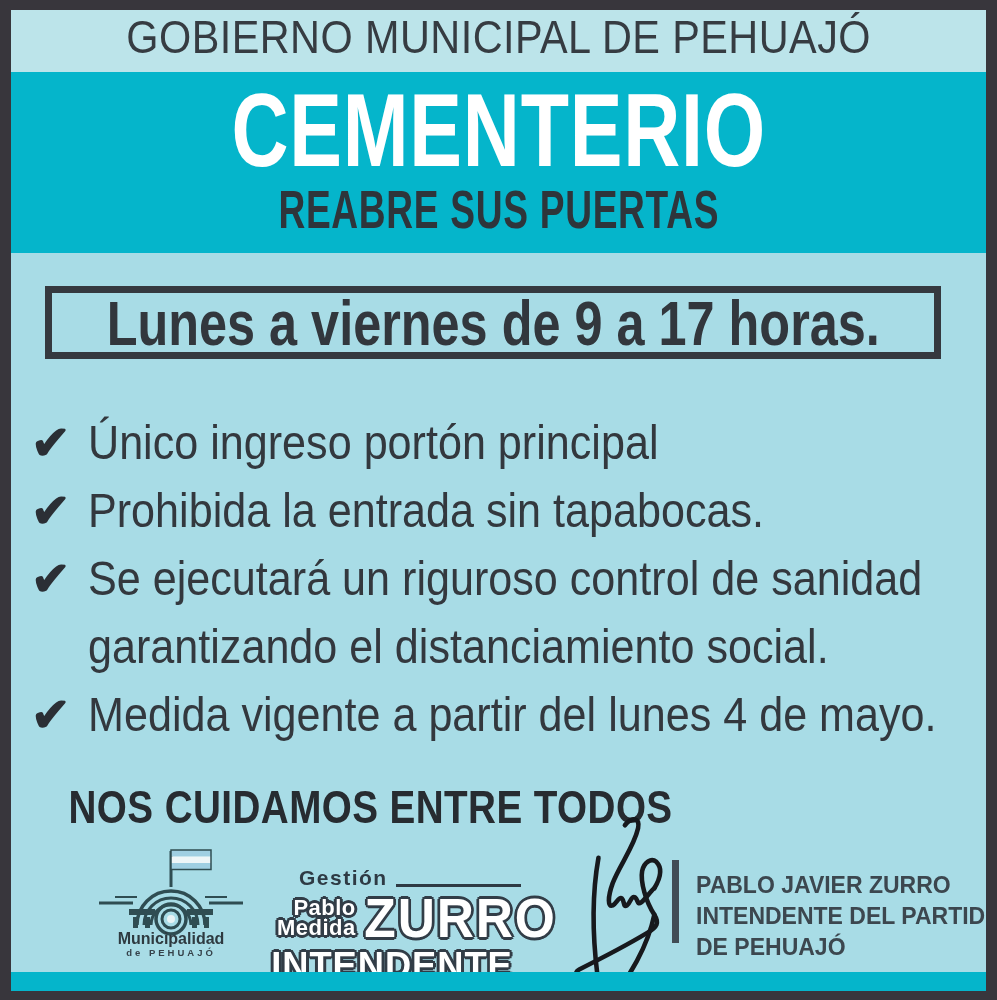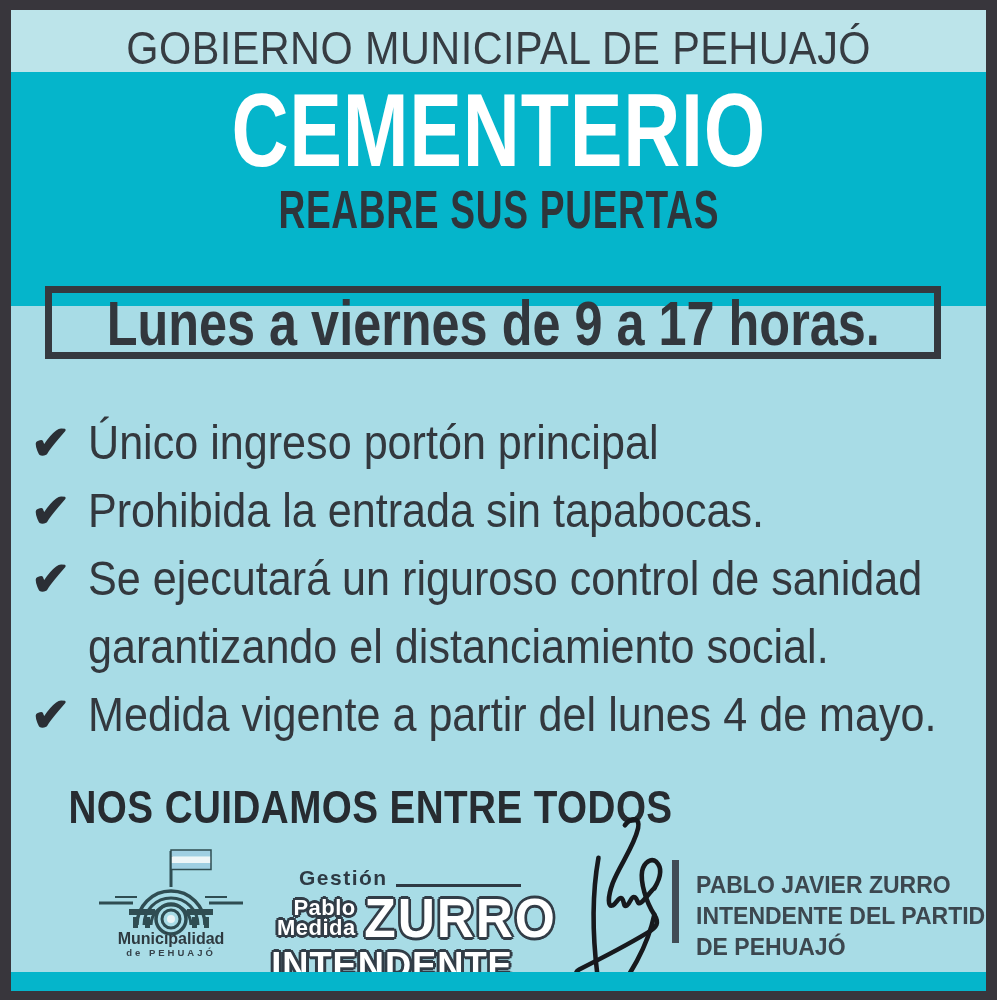--- a/index.html
+++ b/index.html
@@ -5,26 +5,26 @@
   html,body{margin:0;padding:0;background:#222;}
   .poster{
     position:relative;width:997px;height:1000px;box-sizing:border-box;
     background:#38363c;padding:10px 11px 9px 11px;
     font-family:"Liberation Sans", sans-serif;
   }
   .inner{position:relative;width:100%;height:100%;background:#a8dce6;overflow:hidden;}
 
   
   .band-top{position:absolute;top:0;left:0;right:0;height:76px;background:#bce4ea;
-    display:flex;align-items:center;justify-content:center;}
+    display:flex;align-items:flex-start;justify-content:center;}
   .band-top .txt{font-size:46px;color:#363c42;white-space:nowrap;
     transform:scaleX(.9);letter-spacing:.5px;}
 
   
-  .band-teal{position:absolute;top:62px;left:0;right:0;height:234px;background:#05b5cb;
+  .band-teal{position:absolute;top:62px;left:0;right:0;height:181px;background:#05b5cb;
     display:flex;flex-direction:column;align-items:center;}
   .title{margin-top:6px;font-size:104px;line-height:104px;font-weight:bold;color:#ffffff;
     transform:scaleX(.76);white-space:nowrap;letter-spacing:1px;}
   .subtitle{font-size:53px;line-height:56px;font-weight:bold;color:#2e353b;
     transform:scaleX(.7);white-space:nowrap;letter-spacing:1px;}
 
   
   .hours-box{position:absolute;top:276px;left:34px;width:896px;height:73px;
     border:7px solid #35393f;box-sizing:border-box;
     display:flex;align-items:center;justify-content:center;}

